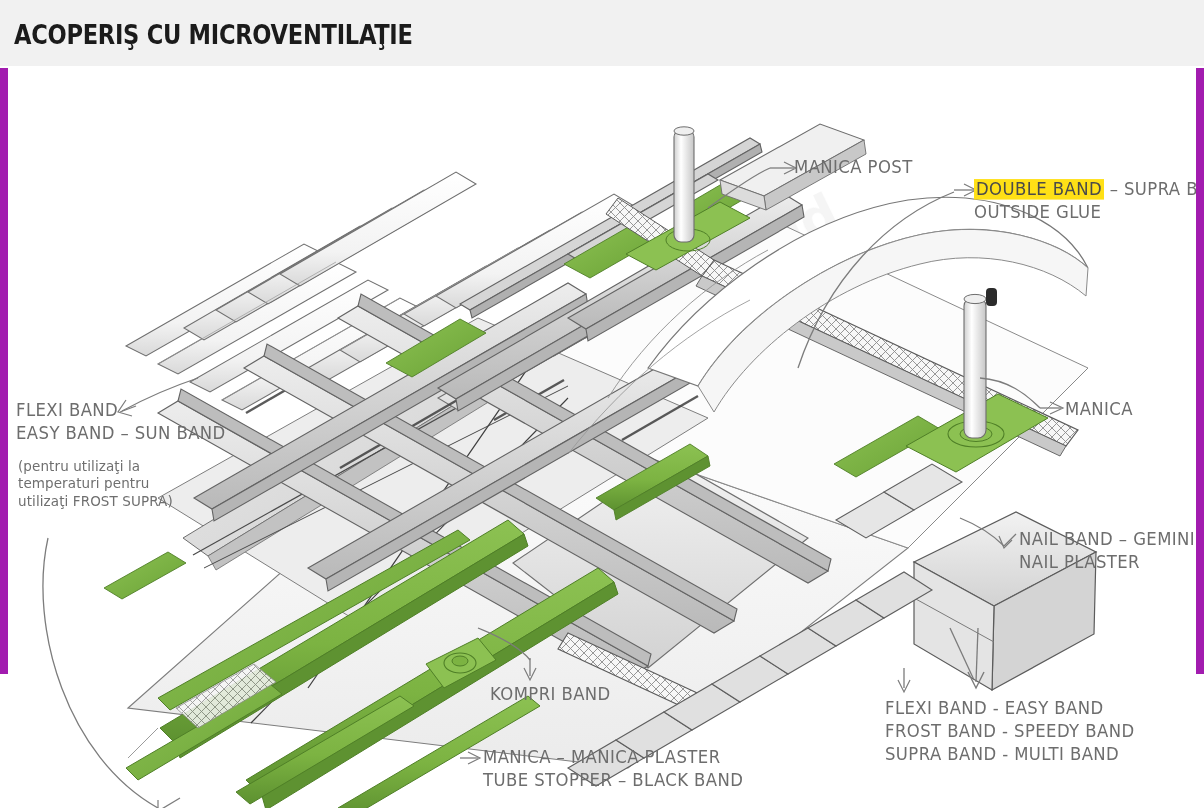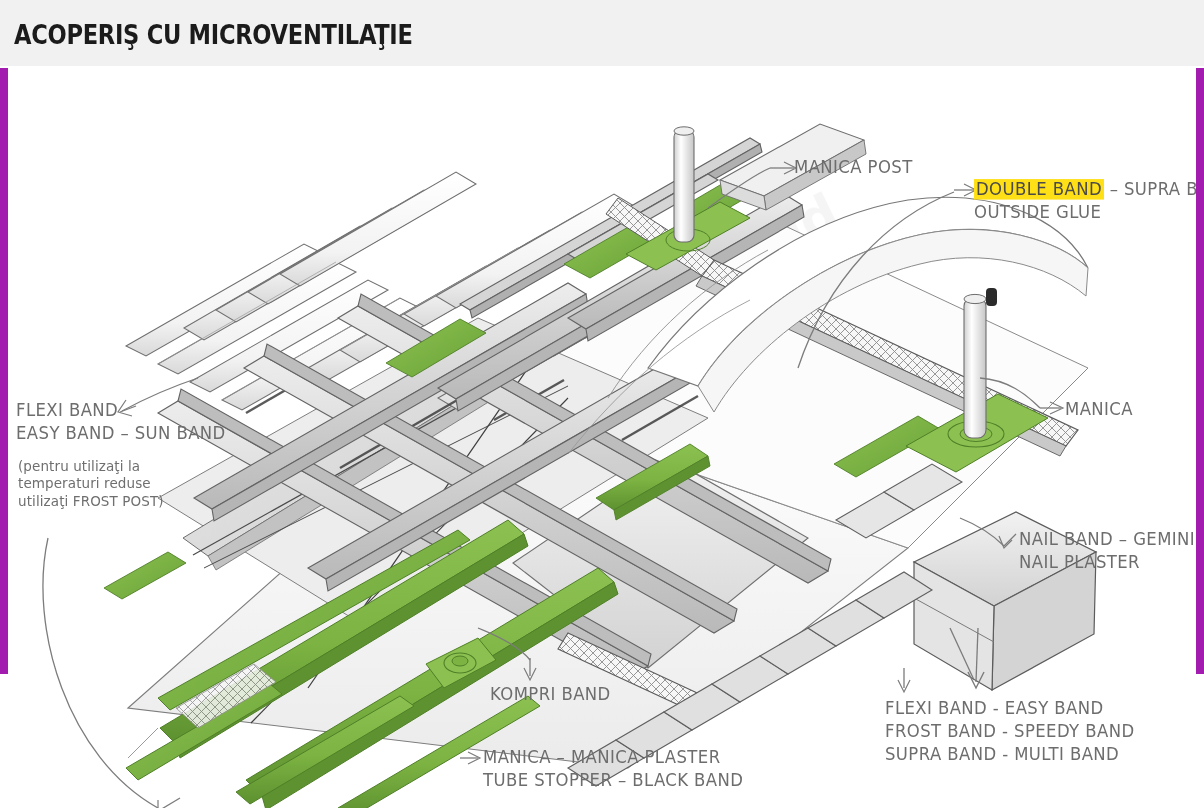--- a/index.html
+++ b/index.html
@@ -385,22 +385,22 @@
       <span class="ln">OUTSIDE GLUE</span>
     </div>
 
     <div class="label hand" id="lbl-flexi-left">
       <span class="ln">FLEXI BAND</span>
       <span class="ln">EASY BAND – SUN BAND</span>
     </div>
 
     <div class="label hand-sm" id="lbl-flexi-left-note">
       <span class="ln">(pentru utilizaţi la</span>
-      <span class="ln">temperaturi reduse</span>
-      <span class="ln">utilizaţi FROST POST)</span>
+      <span class="ln">temperaturi pentru</span>
+      <span class="ln">utilizaţi FROST SUPRA)</span>
     </div>
 
     <div class="label hand" id="lbl-manica-right">
       <span class="ln">MANICA</span>
     </div>
 
     <div class="label hand" id="lbl-nail-band">
       <span class="ln">NAIL BAND  – GEMINI</span>
       <span class="ln">NAIL PLASTER</span>
     </div>

